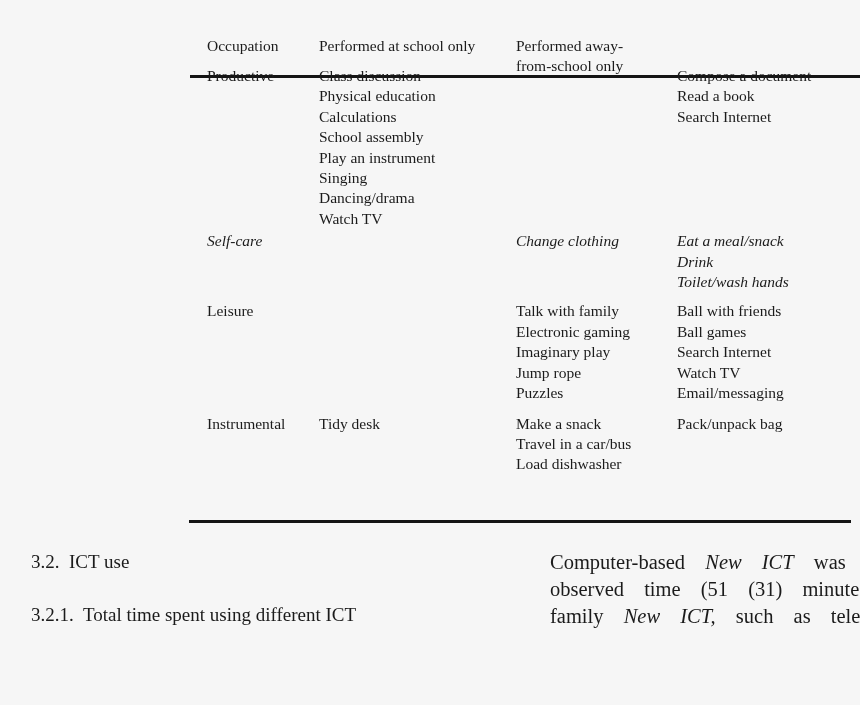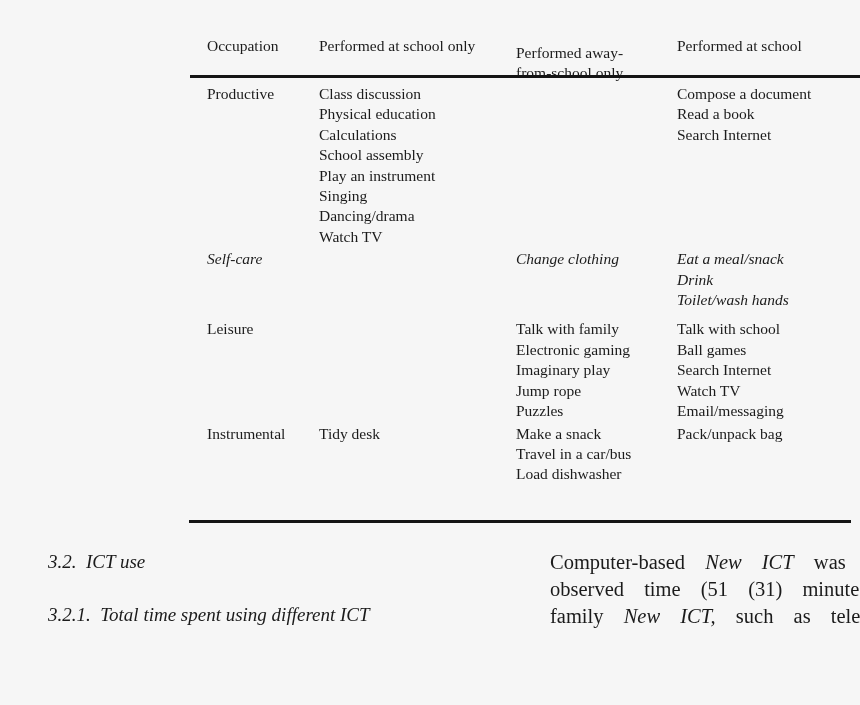--- a/index.html
+++ b/index.html
@@ -23,48 +23,47 @@
 
   
   .th {
     position: absolute;
     font-size: 15.5px;
     line-height: 20.4px;
     white-space: nowrap;
   }
   .th-col1 { left: 207px; top: 36px; }
   .th-col2 { left: 319px; top: 36px; }
-  .th-col3 { left: 516px; top: 43px; }
+  .th-col3 { left: 516px; top: 36px; }
   .th-col4 { left: 677px; top: 36px; }
 
   
   .tgrid {
     position: absolute;
     left: 207px;
-    top: 84px;
+    top: 66px;
     width: 653px;
     font-size: 15.5px;
     line-height: 20.4px;
   }
   .trow {
     display: grid;
     grid-template-columns: 112px 197px 161px 184px;
     align-items: start;
   }
   .trow-productive   { margin-bottom: 2px; }
   .trow-selfcare     { margin-bottom: 9px; font-style: italic; }
-  .trow-leisure      { margin-bottom: 2px; }
+  .trow-leisure      { margin-bottom: 10px; }
   .cell { min-height: 1px; }
   .wrap-narrow { max-width: 136px; }
 
   
   .sec-heading {
     position: absolute;
-    left: 48px;
-    font-style: italic;
+    left: 31px;
     font-size: 19px;
     white-space: pre;
   }
   .sec-heading-1 { top: 551px; }
   .sec-heading-2 { top: 604px; }
 
   .para {
     position: absolute;
     left: 550px;
     top: 549px;
@@ -87,21 +86,20 @@
       <div>Occupation</div>
     </div>
     <div class="th th-col2">
       <div>Performed at school only</div>
     </div>
     <div class="th th-col3">
       <div>Performed away-</div>
       <div>from-school only</div>
     </div>
     <div class="th th-col4">
-      <div>Performed at school</div>
     </div>
 
     <div class="rule rule-header"></div>
 
     <div class="tgrid">
 
       <div class="trow trow-productive">
         <div class="cell">Productive</div>
         <div class="cell">
           <div>Class discussion</div>
@@ -138,21 +136,21 @@
         <div class="cell">Leisure</div>
         <div class="cell"></div>
         <div class="cell">
           <div>Talk with family</div>
           <div>Electronic gaming</div>
           <div>Imaginary play</div>
           <div>Jump rope</div>
           <div>Puzzles</div>
         </div>
         <div class="cell">
-          <div>Talk with school</div>
+          <div>Ball with friends</div>
           <div>Ball games</div>
           <div>Search Internet</div>
           <div>Watch TV</div>
           <div>Email/messaging</div>
         </div>
       </div>
 
       <div class="trow">
         <div class="cell">Instrumental</div>
         <div class="cell">

